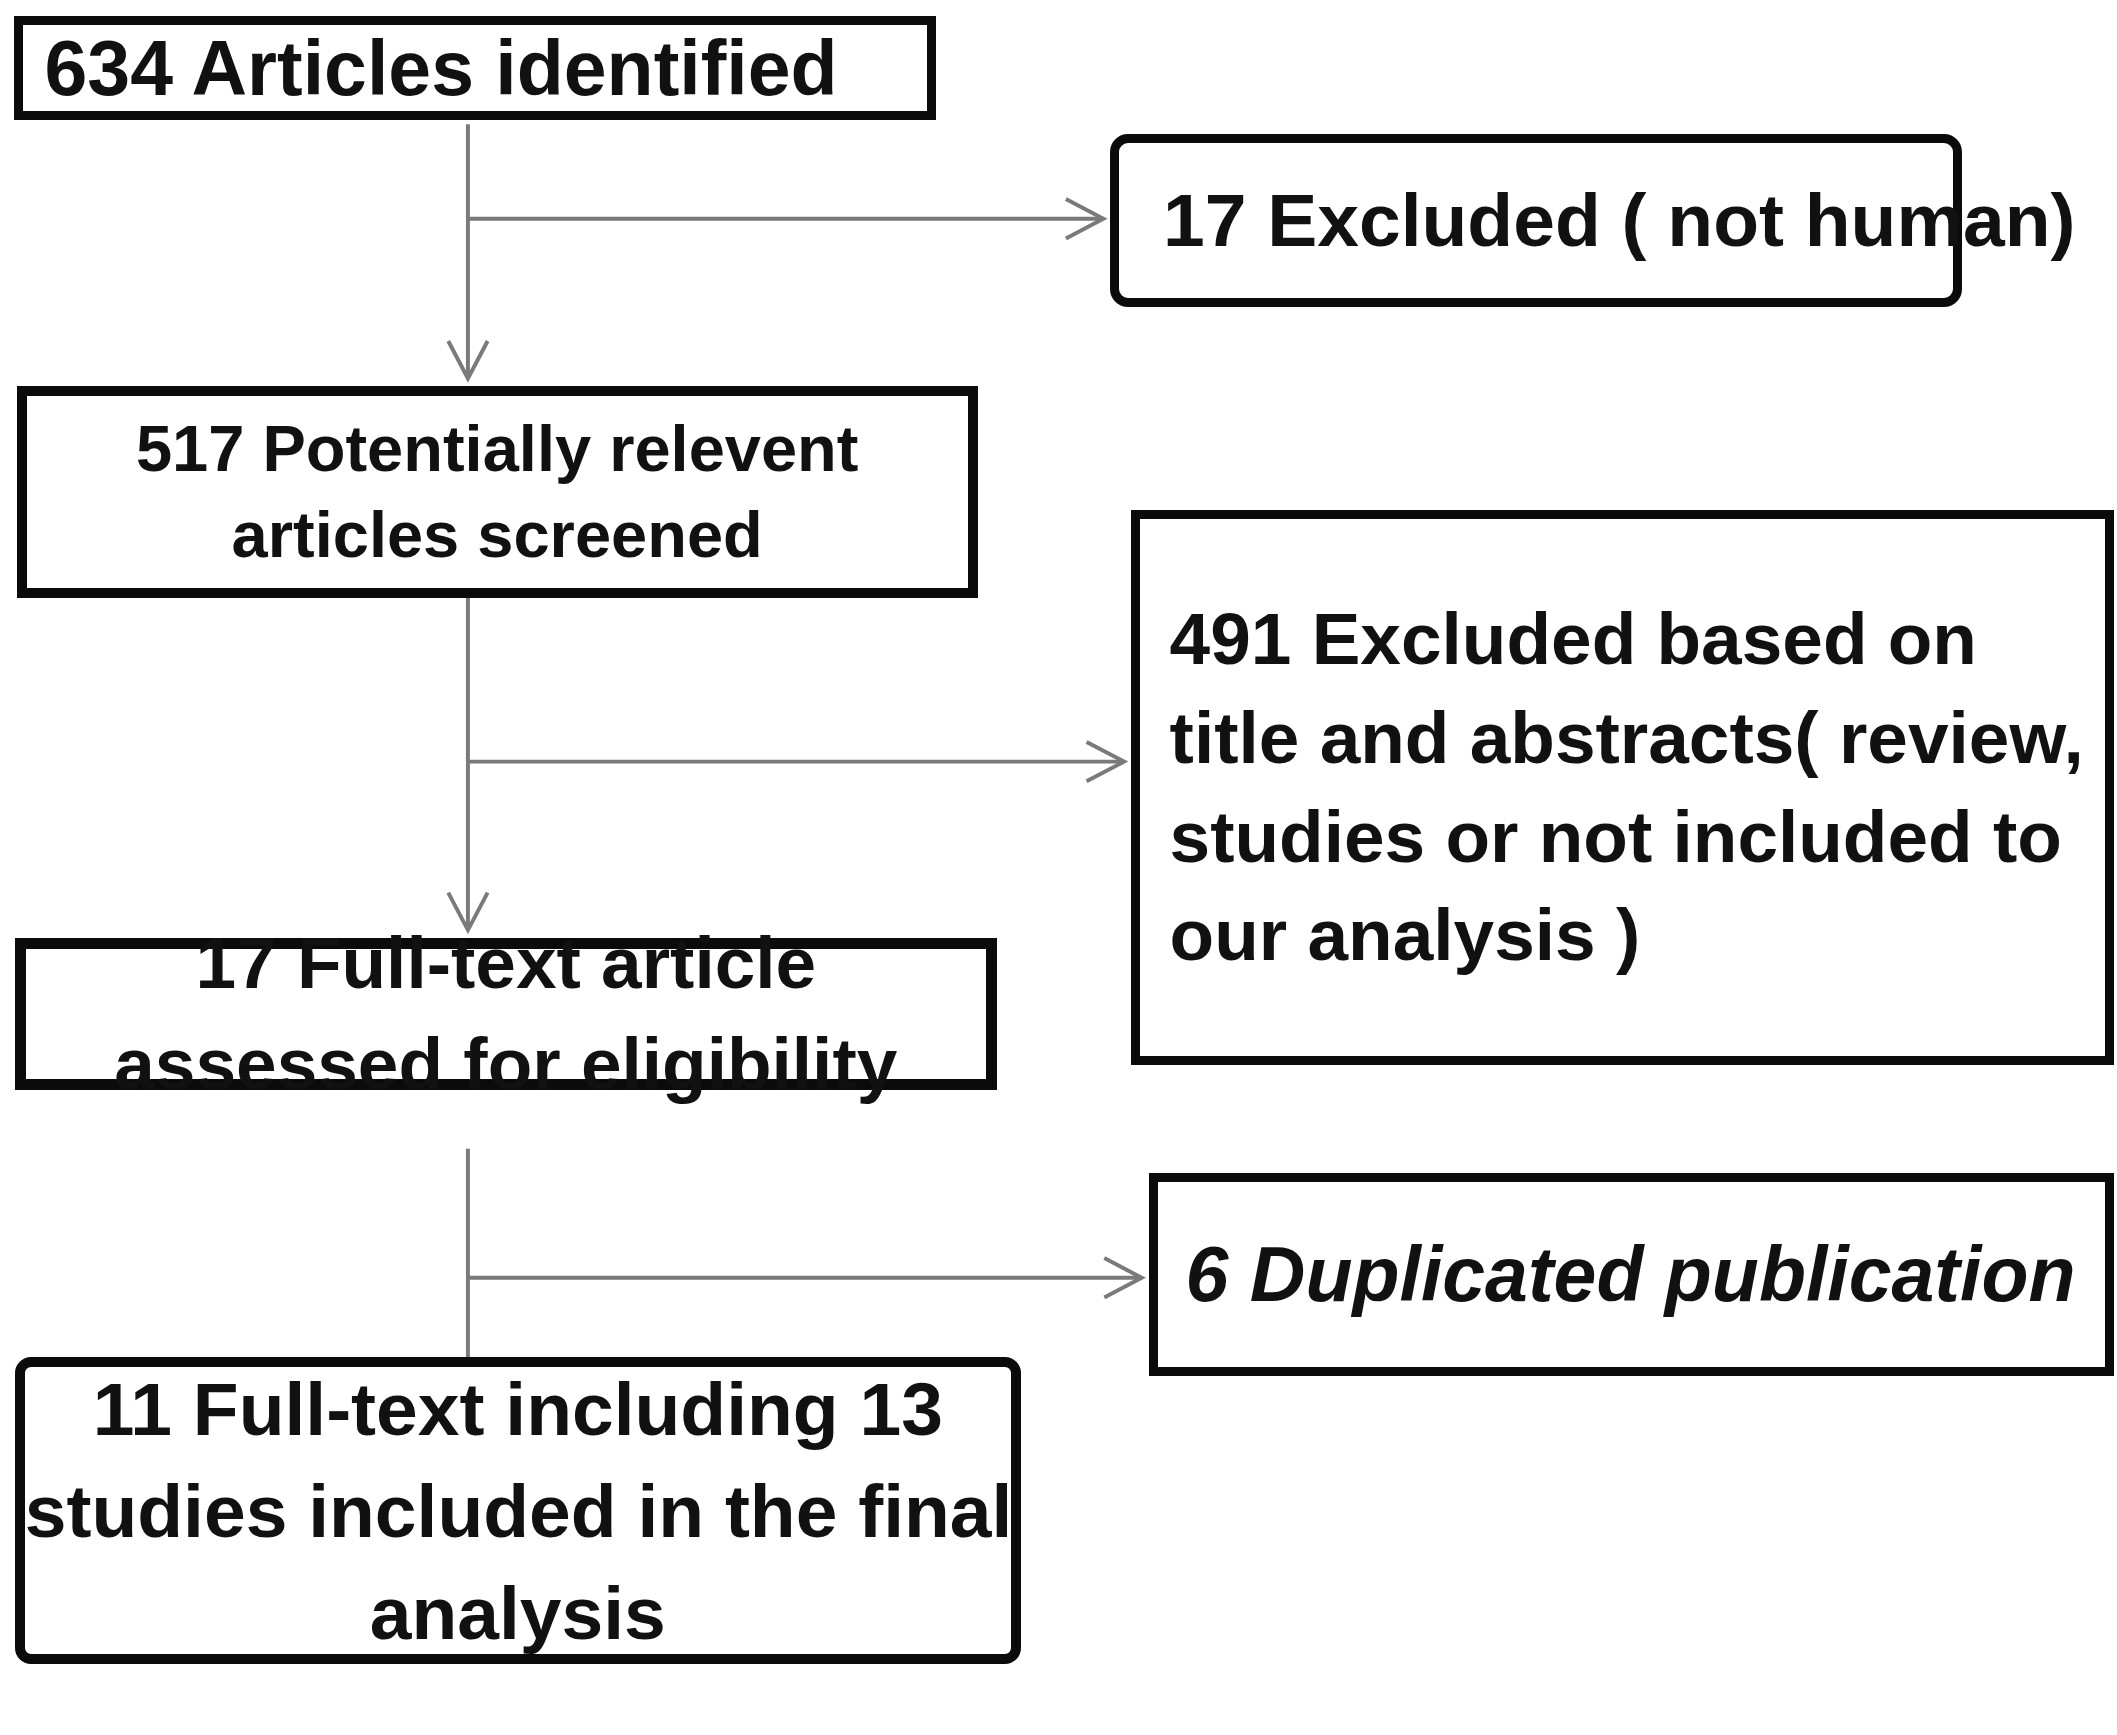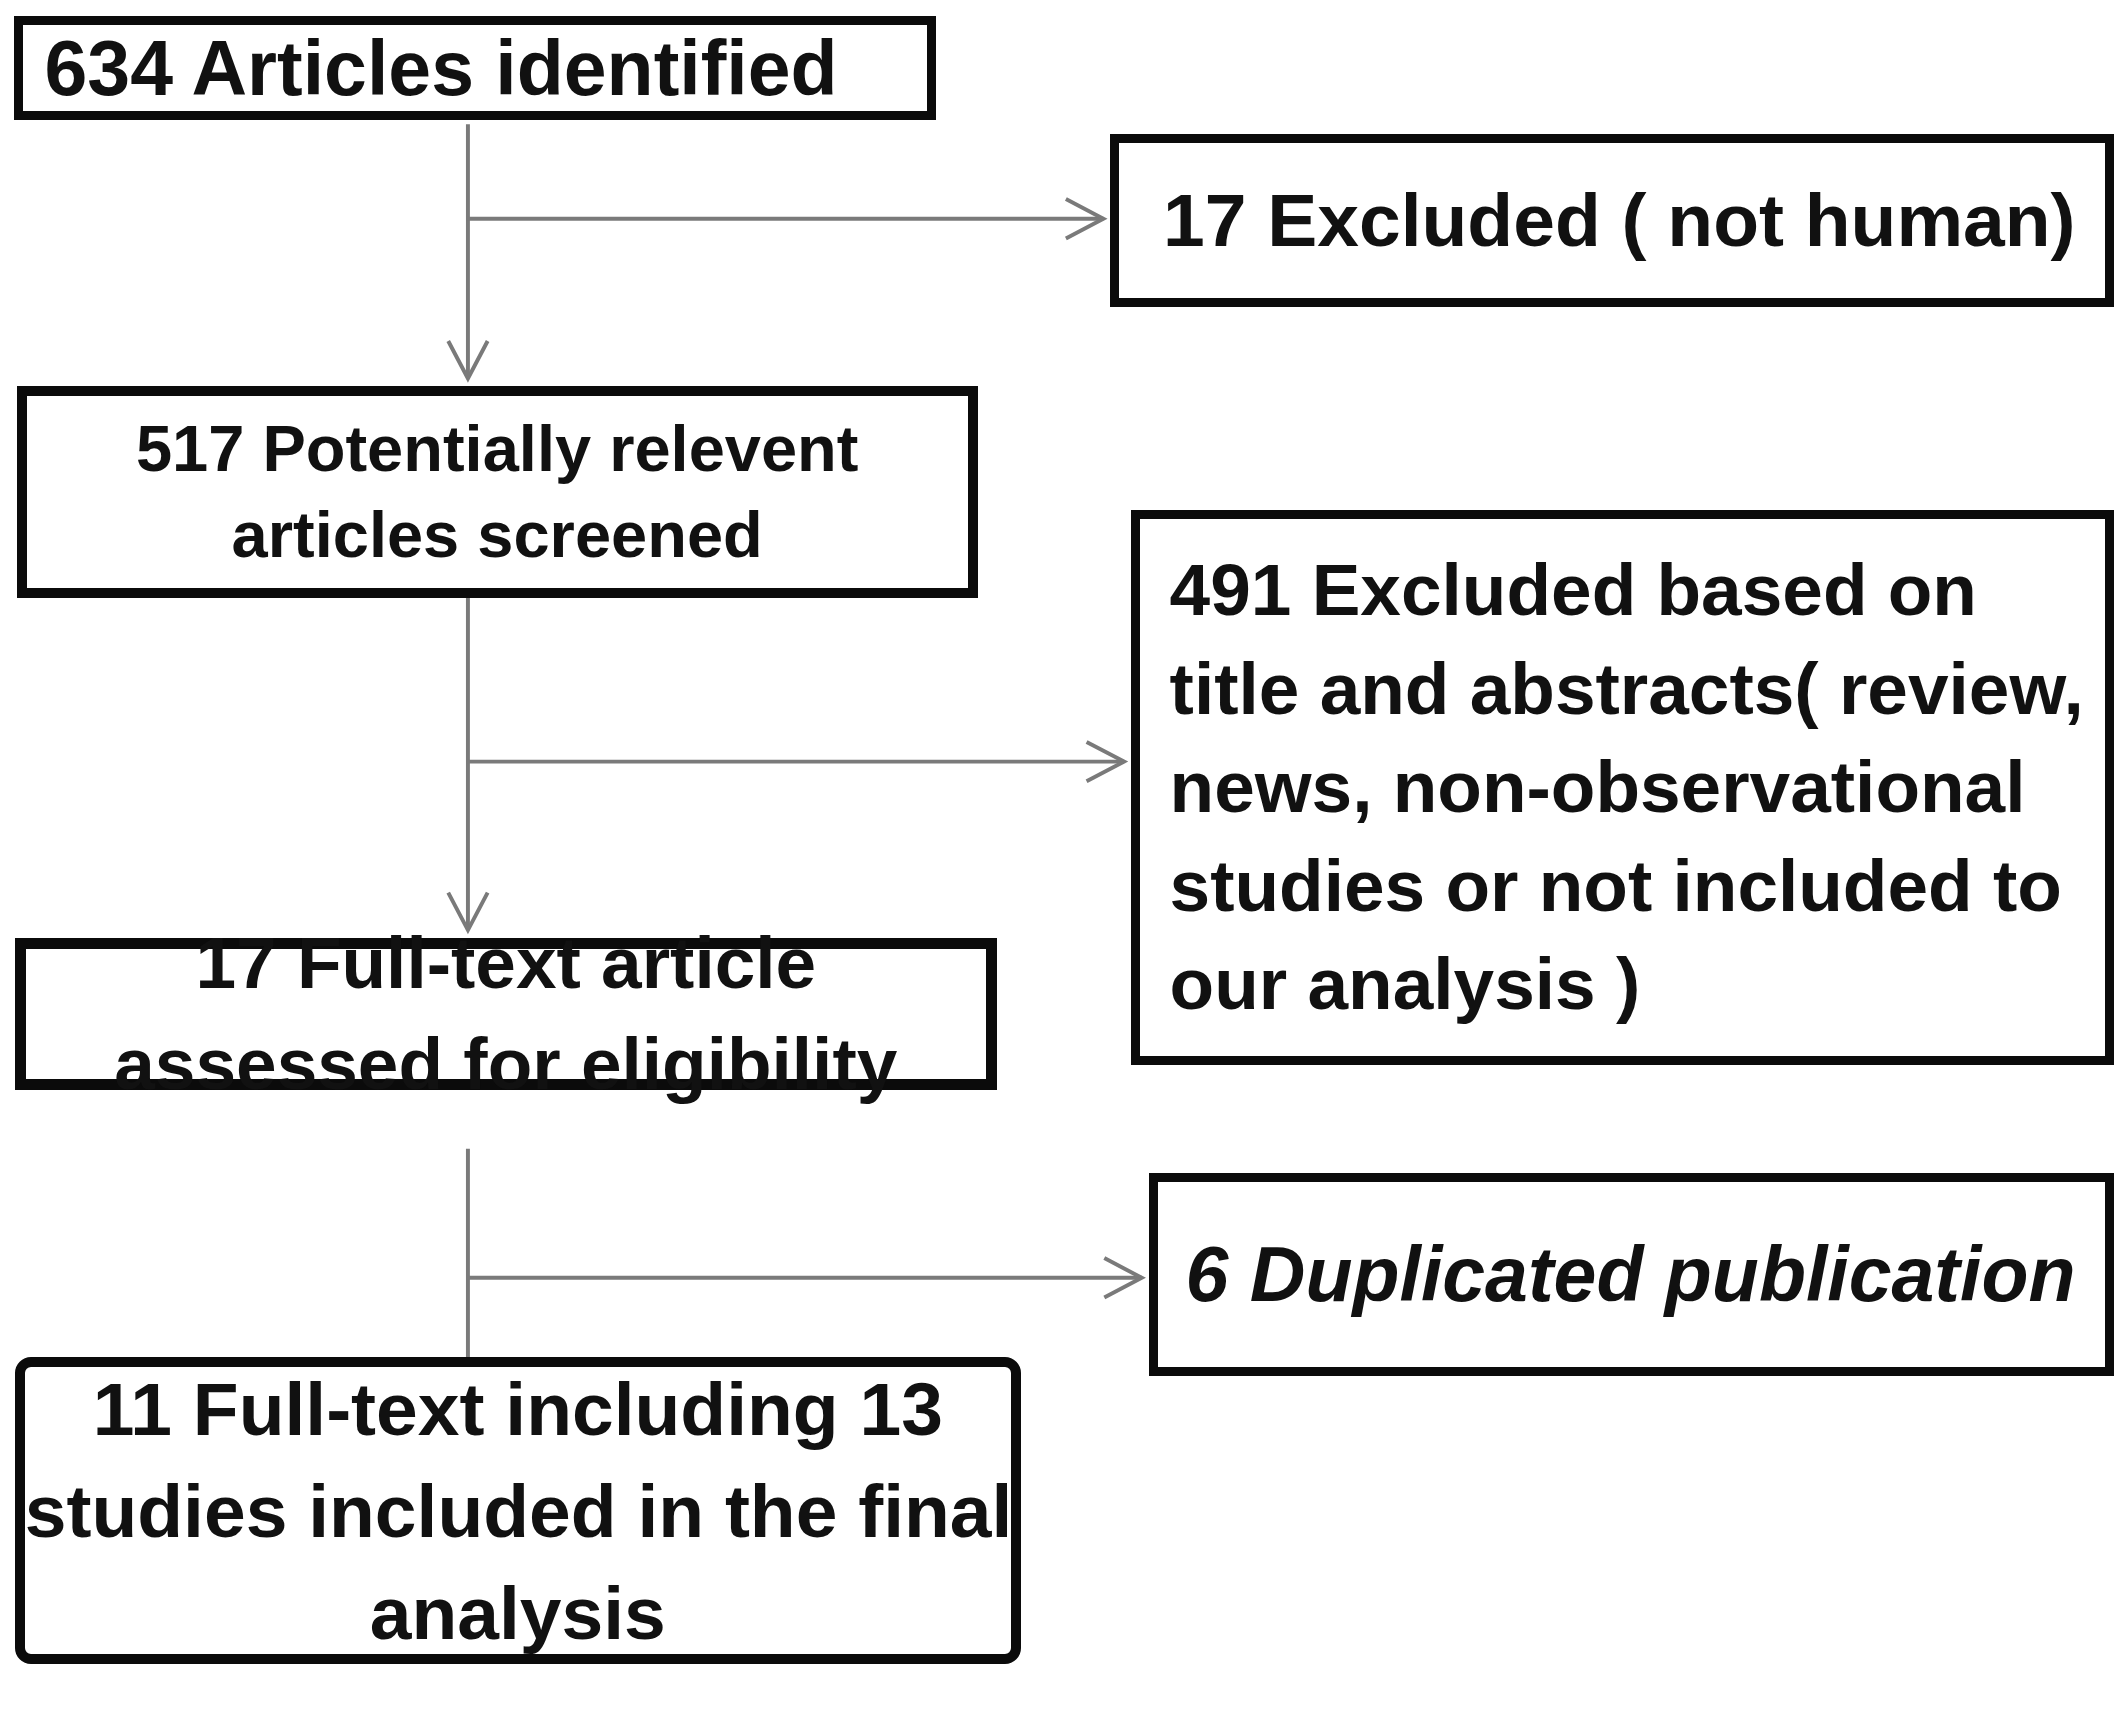--- a/index.html
+++ b/index.html
@@ -24,22 +24,22 @@
   
   .b-identified{left:13.8px; top:15.8px; width:922px; height:104px;
     font-size:77px; line-height:1.15; padding-left:21.7px;}
   .b-screened{left:16.7px; top:386px; width:961px; height:212px;
     border-width:10.8px; font-size:65px; line-height:1.32; text-align:center;}
   .b-fulltext{left:14.8px; top:938px; width:982px; height:152px;
     border-width:11.8px; font-size:73px; line-height:1.38; text-align:center;}
   .b-final{left:14.8px; top:1357px; width:1006px; height:307px;
     border-width:10.8px; font-size:75px; line-height:1.36; text-align:center;border-radius:16px;}
   
-  .b-nothuman{left:1110px; top:134px; width:1004px; height:173px;
-    font-size:75px; line-height:1.15; padding-left:44px;}
+  .b-nothuman{left:1110px; top:134px; width:852px; height:173px;
+    font-size:75px; line-height:1.15; padding-left:44px;border-radius:18px;}
   .b-titleabs{left:1131px; top:510px; width:983px; height:555px;
     font-size:73px; line-height:1.35; padding-left:29.6px;}
   .b-duplicated{left:1149px; top:1173px; width:965px; height:203px;
     font-size:77px; line-height:1.15; padding-left:27.6px;font-style:italic;}
 </style>
 </head>
 <body>
 
 <div class="canvas">
 
@@ -66,21 +66,20 @@
   </div>
 
   <div class="box b-screened">
     <span class="ln">517 Potentially relevent</span>
     <span class="ln">articles screened</span>
   </div>
 
   <div class="box b-titleabs">
     <span class="ln">491 Excluded based on</span>
     <span class="ln">title and abstracts( review,</span>
-    <span class="ln">news, non-observational</span>
     <span class="ln">studies or not included to</span>
     <span class="ln">our analysis )</span>
   </div>
 
   <div class="box b-fulltext">
     <span class="ln">17 Full-text article</span>
     <span class="ln">assessed for eligibility</span>
   </div>
 
   <div class="box b-duplicated">

